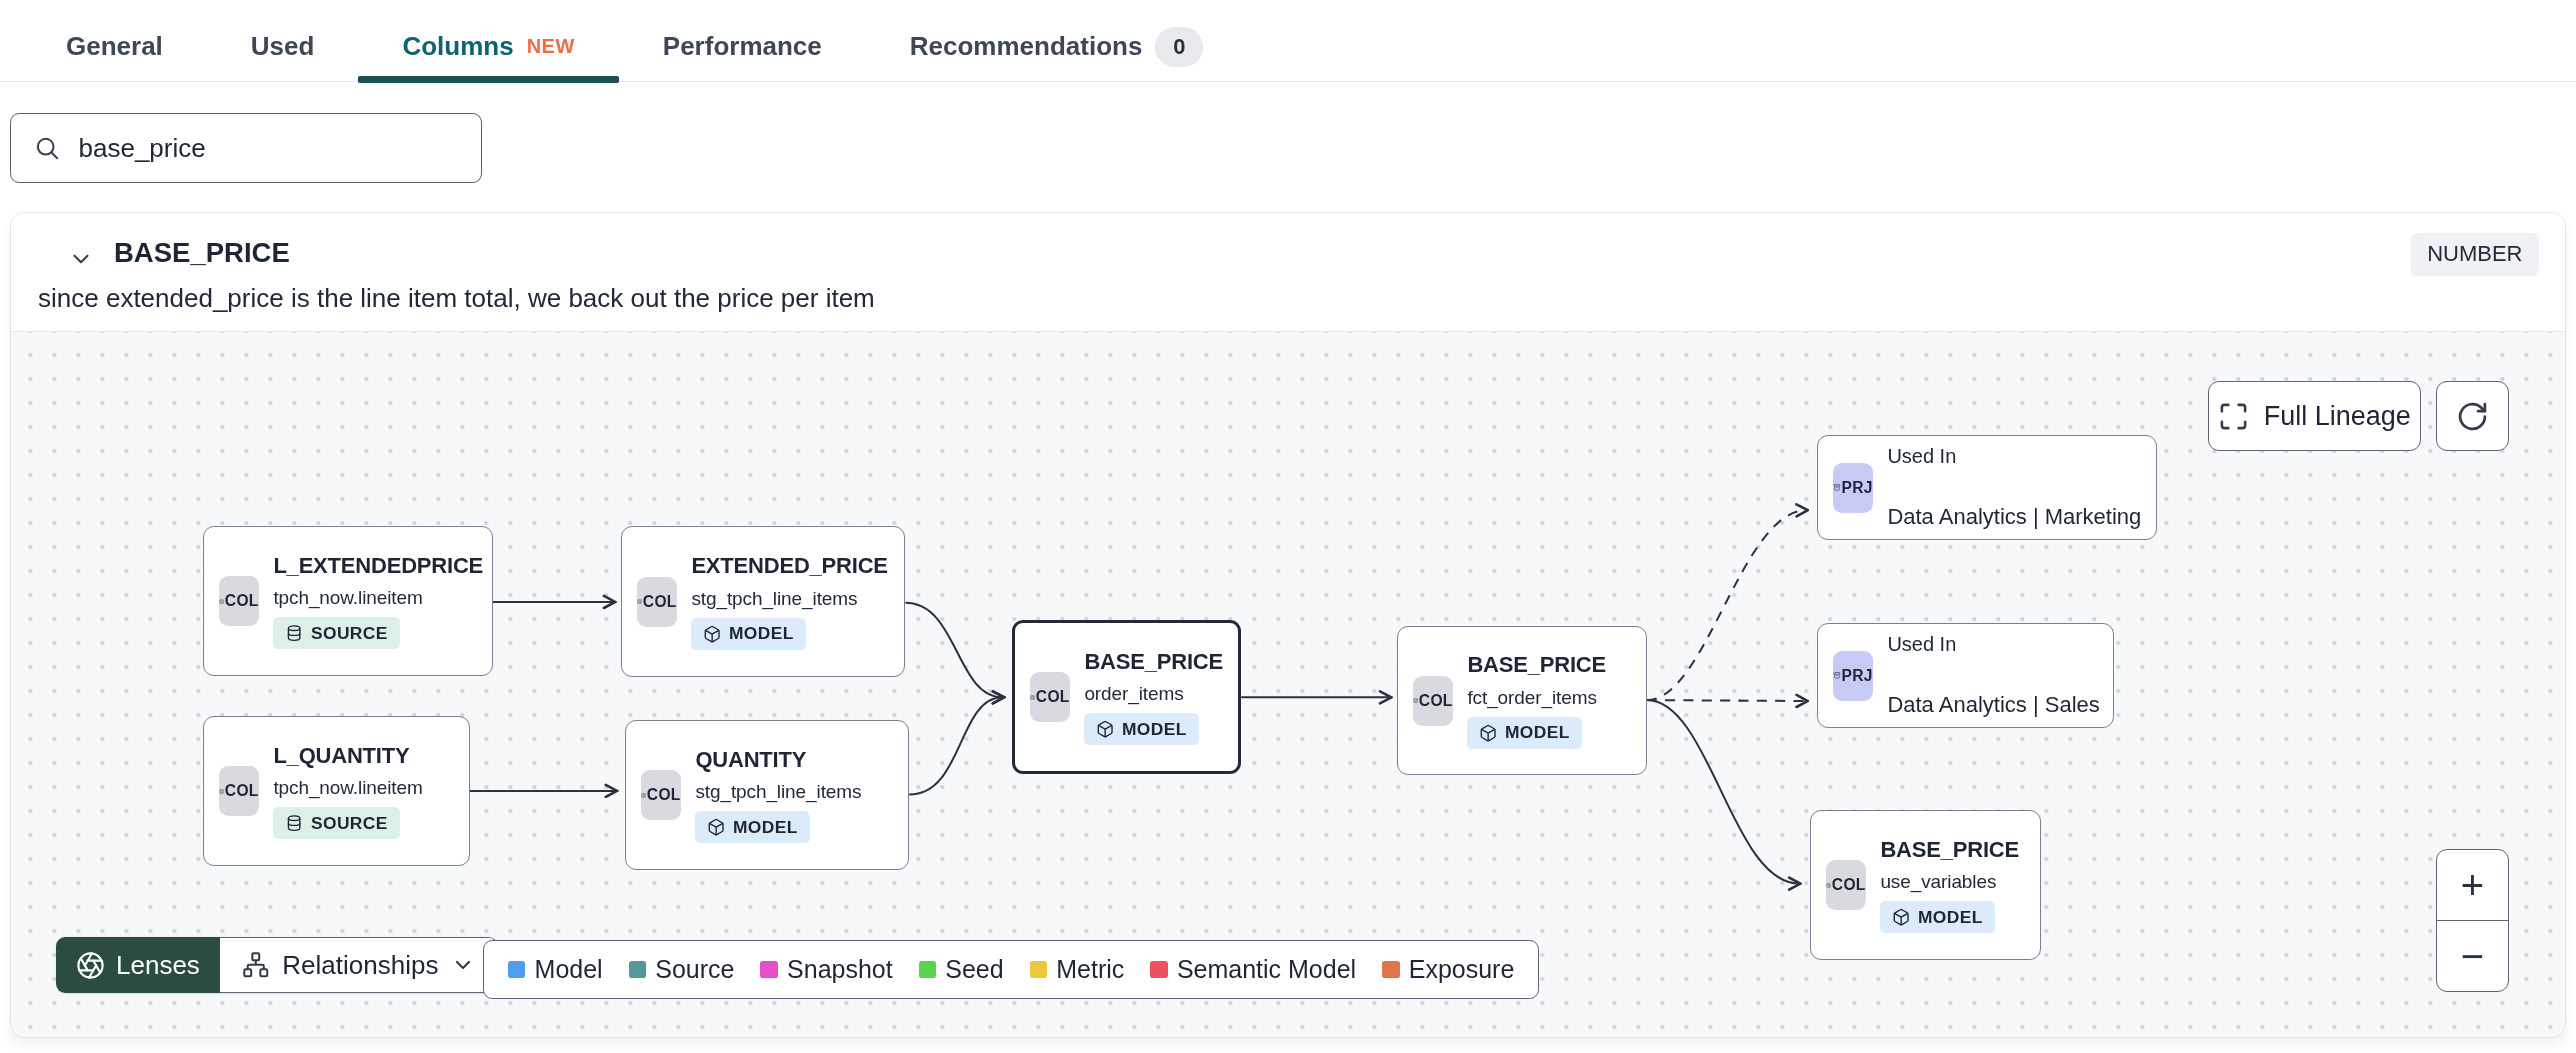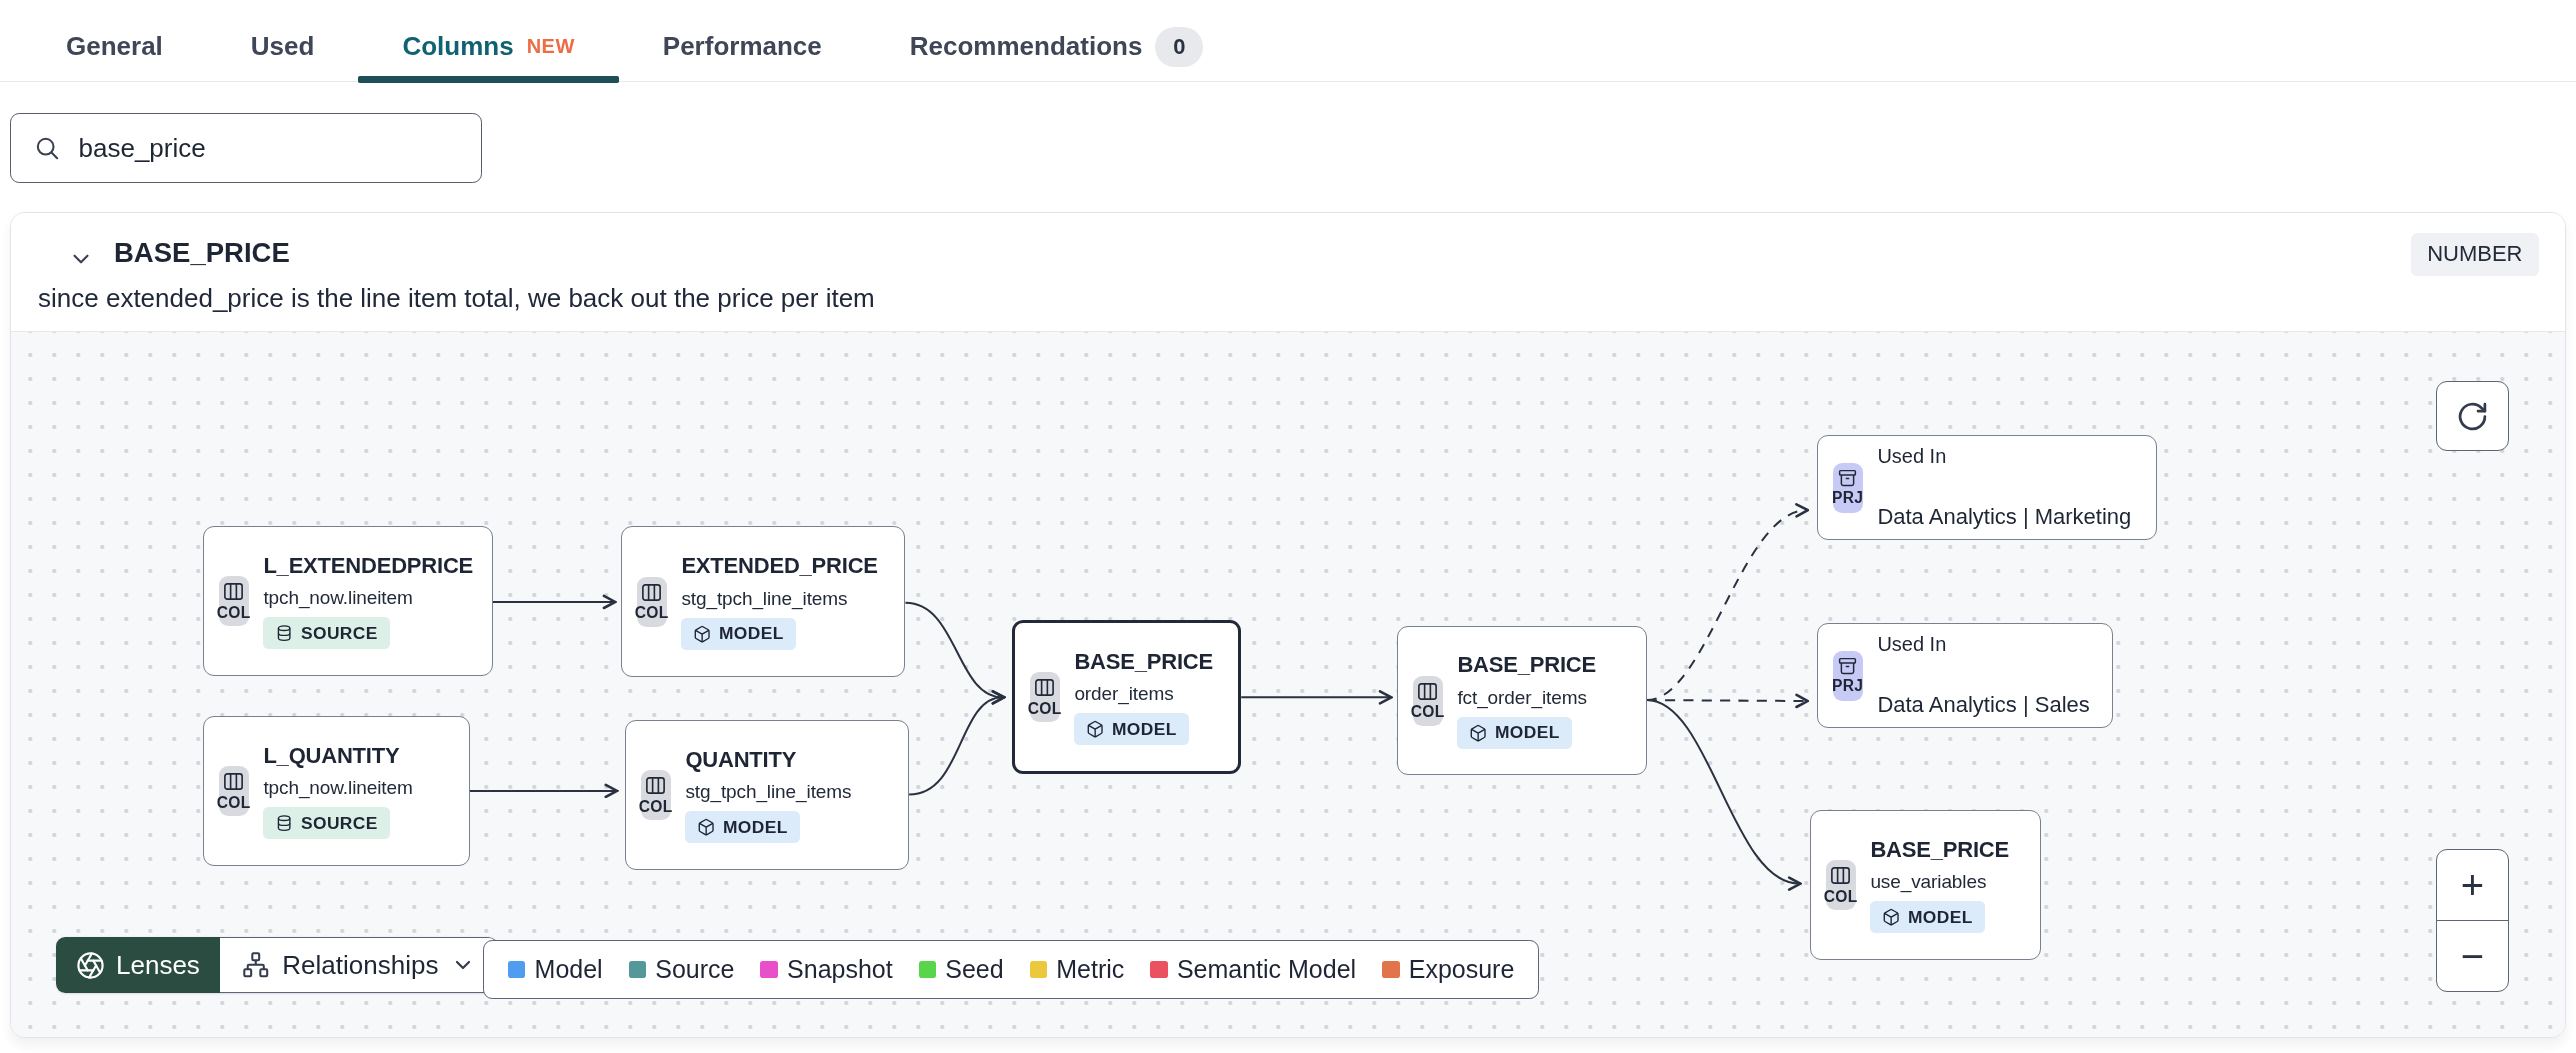--- a/index.html
+++ b/index.html
@@ -44,22 +44,22 @@
   .canvas { position: relative; width: 100%; height: 705px; background: #F7F8FA;
     background-image: radial-gradient(circle, #D3D5DA 1.9px, transparent 2.4px);
     background-size: 24px 24px; background-position: 7.3px 11px; }
   .edges { position: absolute; inset: 0; width: 100%; height: 100%; }
 
   
   .node { position: absolute; background: #fff; border: 1.8px solid #79808F;
     border-radius: 11px; display: flex; align-items: center; padding: 0 13px 0 14.7px;
     gap: 14.7px; cursor: pointer; }
   .node.selected { border: 3.7px solid #222A39; }
-  .kind-badge { width: 30px; height: 50px; border-radius: 9.2px; background: #D8DAE0;
-    display: flex; flex-direction: column; align-items: center; justify-content: center;
+  .kind-badge { width: 40px; height: 50px; border-radius: 9.2px; background: #D8DAE0;
+    display: flex; flex-direction: row; align-items: center; justify-content: flex-start;
     gap: 0.9px; flex: 0 0 auto; }
   .kind-badge.prj { background: #C7CAF5; }
   .kind-badge span { font-size: 15.6px; font-weight: 700; color: #1E2534; letter-spacing: 0.3px; }
   .node-body { display: flex; flex-direction: column; align-items: flex-start; gap: 8.3px; }
   .node-title { font-size: 22px; font-weight: 600; letter-spacing: -0.2px; white-space: nowrap; }
   .node-sub { font-size: 19px; color: #222A39; letter-spacing: -0.1px; white-space: nowrap; }
   .res-badge { display: inline-flex; align-items: center; gap: 7.3px; border-radius: 5.5px;
     padding: 5.5px 12px; font-size: 17.4px; font-weight: 600; letter-spacing: 0.4px; color: #1E2534; }
   .usedin { font-size: 20px; color: #1E2534; }
   .prj-name { font-size: 22px; font-weight: 500; white-space: nowrap; margin-top: 32px; }
@@ -340,20 +340,29 @@
           <svg width="18.3" height="18.3" viewBox="0 0 24 24" fill="none" stroke="#1E2534" stroke-width="1.8" stroke-linejoin="round">
               <path d="M21 16V8a2 2 0 0 0-1-1.73l-7-4a2 2 0 0 0-2 0l-7 4A2 2 0 0 0 3 8v8a2 2 0 0 0 1 1.73l7 4a2 2 0 0 0 2 0l7-4A2 2 0 0 0 21 16z"></path>
               <polyline points="3.3 7 12 12 20.7 7"></polyline>
               <line x1="12" y1="22" x2="12" y2="12"></line>
             </svg>
           <span>MODEL</span>
         </div>
       </div>
     </div>
 
+    <div class="btn full-lineage">
+      <svg width="31" height="31" viewBox="0 0 24 24" fill="none" stroke="#333B4C" stroke-width="2" stroke-linecap="round">
+          <path d="M3 8V5a2 2 0 0 1 2-2h3"></path>
+          <path d="M16 3h3a2 2 0 0 1 2 2v3"></path>
+          <path d="M21 16v3a2 2 0 0 1-2 2h-3"></path>
+          <path d="M8 21H5a2 2 0 0 1-2-2v-3"></path>
+        </svg>
+      <span>Full Lineage</span>
+    </div>
     <div class="btn refresh-btn">
       <svg width="33" height="33" viewBox="0 0 24 24" fill="none" stroke="#333B4C" stroke-width="2" stroke-linecap="round" stroke-linejoin="round">
           <path d="M21 12a9 9 0 1 1-2.64-6.36L21 8"></path>
           <polyline points="21 3 21 8 16 8"></polyline>
         </svg>
     </div>
 
     <div class="zoomctl">
       <div class="zbtn">+</div>
       <div class="zbtn">−</div>

